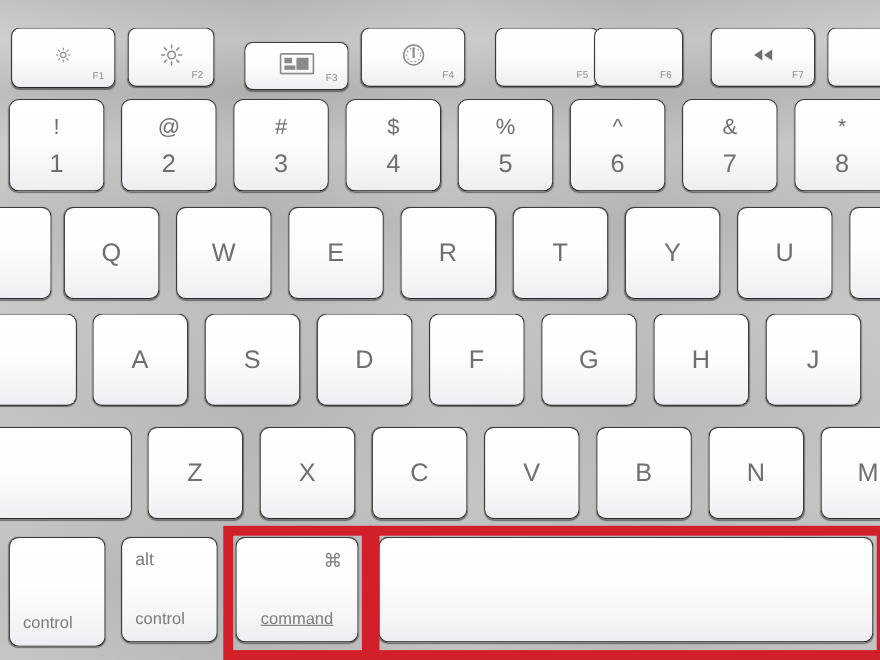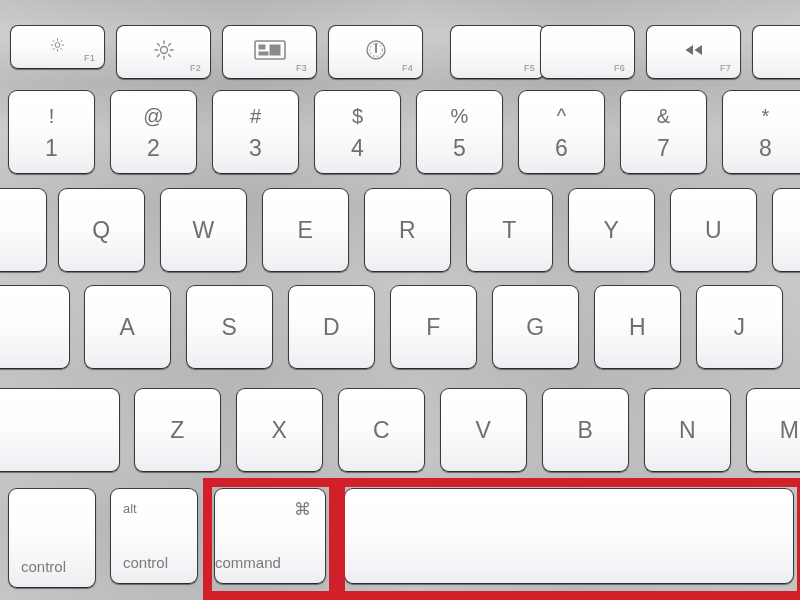--- a/index.html
+++ b/index.html
@@ -107,21 +107,21 @@
     color: #8d8d8d;
     letter-spacing: 0.2px;
     line-height: 1;
   }
 
   
   .mod-top {
     position: absolute;
     left: 12px;
     top: 13px;
-    font-size: 13px;
+    font-size: 16px;
     color: #7b7b7b;
     line-height: 1;
   }
   .mod-bottom {
     position: absolute;
     left: 12px;
     bottom: 13px;
     font-size: 15px;
     color: #7b7b7b;
     line-height: 1;
@@ -131,81 +131,83 @@
     right: 14px;
     top: 12px;
     font-size: 17px;
     color: #7b7b7b;
     line-height: 1;
   }
   .mod-word-center-bottom {
     position: absolute;
     left: 0; right: 0;
     bottom: 13px;
+    text-align: center;
     font-size: 15px;
     color: #7b7b7b;
     line-height: 1;
+    text-decoration: underline;
   }
 
   
   .highlight {
     position: absolute;
     box-sizing: border-box;
     border: 9px solid #d1202a;
     background: transparent;
     z-index: 5;
     pointer-events: none;
   }
 
   svg { display: block; margin: 0 auto; }
 </style>
 </head>
 <body>
 
 <div id="keyboard">
 
-  <div class="key fn" style="left:10px;top:25px;width:95px;height:44px;">
+  <div class="key fn" style="left:10px;top:25px;width:95px;height:55px;">
     <span class="fn-icon">
       <svg width="17" height="17" viewBox="0 0 24 24" fill="none" stroke="#8a8a8a" stroke-width="1.4">
         <circle cx="12" cy="12" r="3.4"></circle>
         <g stroke-linecap="round">
           <line x1="12" y1="3.2" x2="12" y2="5.4"></line>
           <line x1="12" y1="18.6" x2="12" y2="20.8"></line>
           <line x1="3.2" y1="12" x2="5.4" y2="12"></line>
           <line x1="18.6" y1="12" x2="20.8" y2="12"></line>
           <line x1="5.8" y1="5.8" x2="7.4" y2="7.4"></line>
           <line x1="16.6" y1="16.6" x2="18.2" y2="18.2"></line>
           <line x1="5.8" y1="18.2" x2="7.4" y2="16.6"></line>
           <line x1="16.6" y1="7.4" x2="18.2" y2="5.8"></line>
         </g>
       </svg>
     </span>
     <span class="fn-label">F1</span>
   </div>
 
-  <div class="key fn" style="left:116px;top:25px;width:95px;height:54px;">
+  <div class="key fn" style="left:116px;top:25px;width:79px;height:54px;">
     <span class="fn-icon">
       <svg width="22" height="22" viewBox="0 0 24 24" fill="none" stroke="#8a8a8a" stroke-width="1.5">
         <circle cx="12" cy="12" r="3.8"></circle>
         <g stroke-linecap="round">
           <line x1="12" y1="2.0" x2="12" y2="5.0"></line>
           <line x1="12" y1="19.0" x2="12" y2="22.0"></line>
           <line x1="2.0" y1="12" x2="5.0" y2="12"></line>
           <line x1="19.0" y1="12" x2="22.0" y2="12"></line>
           <line x1="4.9" y1="4.9" x2="7.0" y2="7.0"></line>
           <line x1="17.0" y1="17.0" x2="19.1" y2="19.1"></line>
           <line x1="4.9" y1="19.1" x2="7.0" y2="17.0"></line>
           <line x1="17.0" y1="7.0" x2="19.1" y2="4.9"></line>
         </g>
       </svg>
     </span>
     <span class="fn-label">F2</span>
   </div>
 
-  <div class="key fn" style="left:222px;top:25px;width:95px;height:54px;padding-left:20px;">
+  <div class="key fn" style="left:222px;top:38px;width:95px;height:44px;padding-left:20px;">
     <span class="fn-icon">
       <svg width="32" height="20" viewBox="0 0 32 20" fill="none" stroke="#8a8a8a" stroke-width="1.6">
         <rect x="1" y="1" width="30" height="18" rx="1.5"></rect>
         <rect x="4.5" y="4.5" width="7" height="5" fill="#8a8a8a" stroke="none"></rect>
         <rect x="4.5" y="11.5" width="10" height="4" fill="#8a8a8a" stroke="none"></rect>
         <rect x="15.5" y="4.5" width="11" height="11" fill="#8a8a8a" stroke="none"></rect>
       </svg>
     </span>
     <span class="fn-label">F3</span>
   </div>
@@ -220,21 +222,21 @@
         </g>
       </svg>
     </span>
     <span class="fn-label">F4</span>
   </div>
 
   <div class="key fn" style="left:434px;top:25px;width:95px;height:54px;margin-left:16px;">
     <span class="fn-label">F5</span>
   </div>
 
-  <div class="key fn" style="left:540px;top:25px;width:95px;height:54px;">
+  <div class="key fn" style="left:540px;top:25px;width:81px;height:54px;">
     <span class="fn-label">F6</span>
   </div>
 
   <div class="key fn" style="left:646px;top:25px;width:95px;height:54px;">
     <span class="fn-icon">
       <svg width="26" height="13" viewBox="0 0 26 13" fill="#6f6f6f">
         <polygon points="12,1.5 12,11.5 4.5,6.5"></polygon>
         <polygon points="21,1.5 21,11.5 13.5,6.5"></polygon>
       </svg>
     </span>

